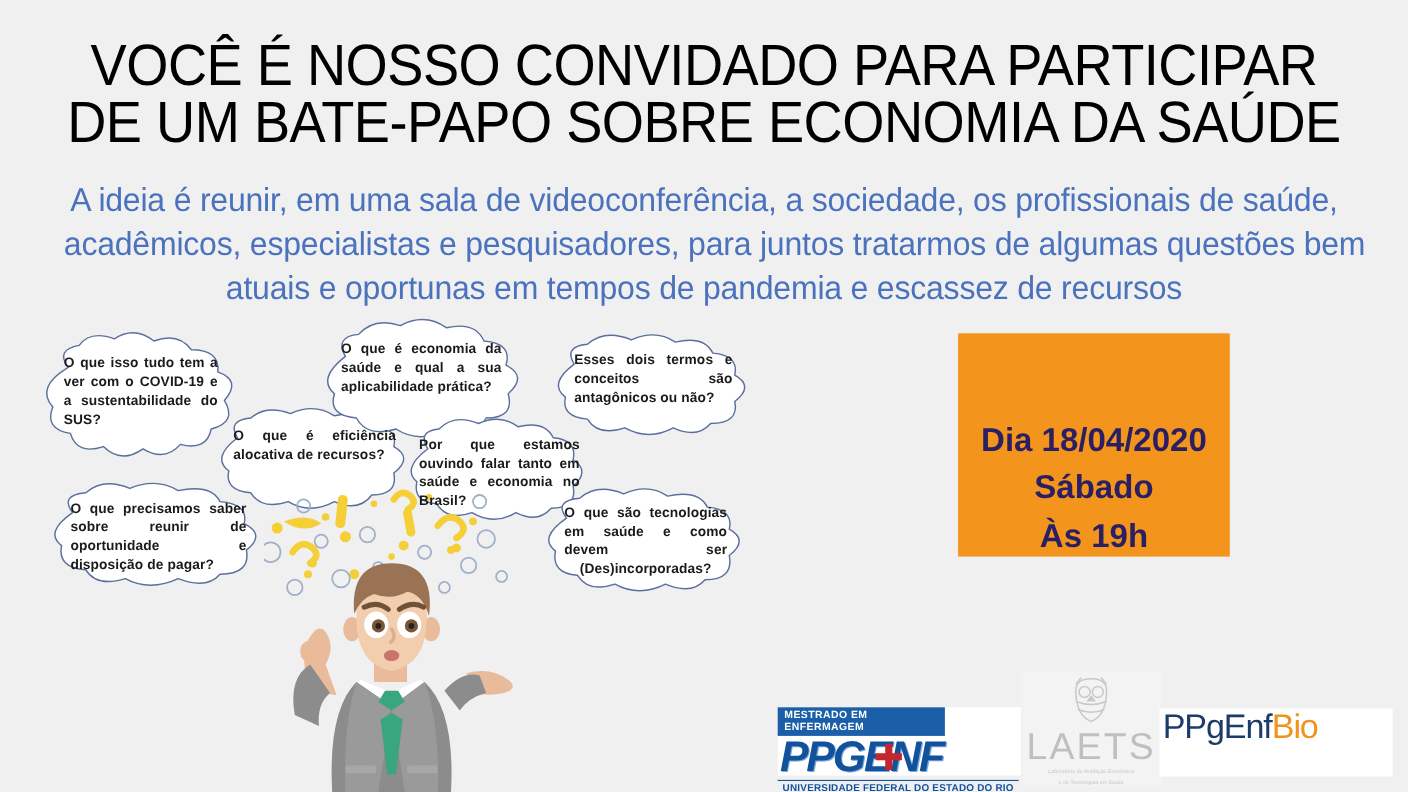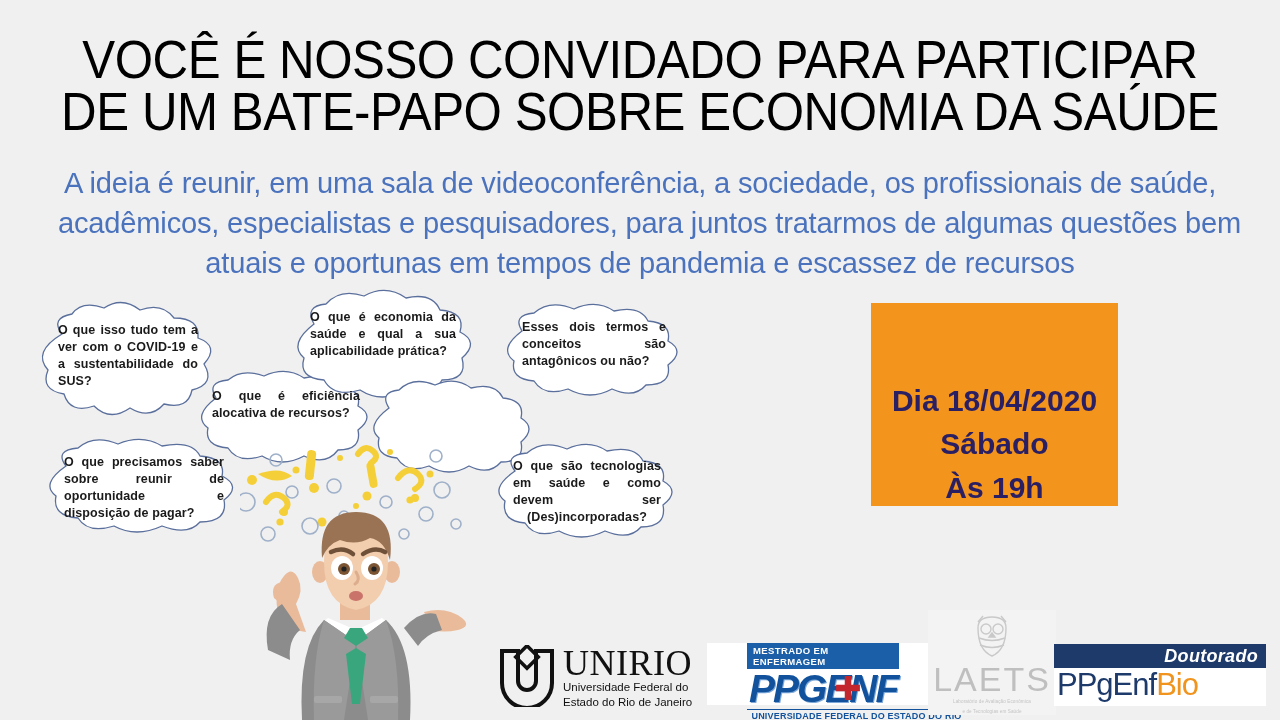--- a/index.html
+++ b/index.html
@@ -147,21 +147,21 @@
     letter-spacing: 0.5px;
   }
   #logo-unirio .u-sub {
     font-size: 11.5px;
     color: #111;
     line-height: 1.18;
     margin-top: 1px;
   }
 
   
-  #logo-ppgenf { left: 707px; top: 643px; width: 222px; height: 62px; background:#ffffff;padding-left:40px; }
+  #logo-ppgenf { left: 707px; top: 643px; width: 222px; height: 62px; background:#ffffff; }
   #logo-ppgenf .pp-top {
     background: #1a5fa8;
     color: #ffffff;
     font-size: 9.5px;
     font-weight: bold;
     letter-spacing: 0.4px;
     padding: 2px 4px 2px 6px;
     width: 152px;
     box-sizing: border-box;
   }
@@ -292,20 +292,21 @@
     </svg>
     <div class="bubble-text">Esses dois termos e conceitos são antagônicos ou não?</div>
   </div>
 
   <div class="bubble" id="b5">
     <svg viewBox="0 0 172 90" preserveAspectRatio="none">
       <path d="M24 26 Q14 10 34 8 Q48 -6 70 3 Q90 -6 106 6 Q130 0 138 16 Q160 18 156 36
                Q172 46 156 60 Q160 80 136 80 Q124 94 104 84 Q84 96 64 84 Q42 92 32 76
                Q10 74 14 56 Q0 44 24 26 Z" fill="#ffffff" stroke="#5a6f9c" stroke-width="1.3"></path>
     </svg>
+    <div class="bubble-text">Por que estamos ouvindo falar tanto em saúde e economia no Brasil?</div>
   </div>
 
   <div class="bubble" id="b6">
     <svg viewBox="0 0 210 92" preserveAspectRatio="none">
       <path d="M30 26 Q18 10 42 8 Q58 -6 82 4 Q106 -6 126 6 Q156 0 164 16 Q190 18 186 36
                Q206 46 188 60 Q192 82 164 82 Q152 96 126 86 Q100 98 78 86 Q52 94 42 78
                Q16 76 20 56 Q4 44 30 26 Z" fill="#ffffff" stroke="#5a6f9c" stroke-width="1.3"></path>
     </svg>
     <div class="bubble-text">O que precisamos saber sobre reunir de oportunidade e disposição de pagar?</div>
   </div>
@@ -411,33 +412,20 @@
 
     <ellipse cx="128" cy="96" rx="7" ry="5" fill="#c9736a"></ellipse>
   </svg>
 
   <div id="date-box">
     <div>Dia 18/04/2020</div>
     <div>Sábado</div>
     <div>Às 19h</div>
   </div>
 
-  <div class="logo" id="logo-unirio">
-    <div class="u-wrap">
-      <svg width="58" height="62" viewBox="0 0 58 62">
-        <path d="M4 6 h16 v30 a9 9 0 0 0 18 0 V6 h16 v32 a25 25 0 0 1 -50 0 z" fill="none" stroke="#111" stroke-width="4"></path>
-        <rect x="21" y="4" width="16" height="16" transform="rotate(45 29 12)" fill="none" stroke="#111" stroke-width="3.5"></rect>
-      </svg>
-      <div class="u-text">
-        <div class="u-name">UNIRIO</div>
-        <div class="u-sub">Universidade Federal do</div>
-        <div class="u-sub">Estado do Rio de Janeiro</div>
-      </div>
-    </div>
-  </div>
 
   <div class="logo" id="logo-ppgenf">
     <div class="pp-top">MESTRADO EM ENFERMAGEM</div>
     <div class="pp-mid">
       <span>PPGENF</span>
       <svg class="pp-cross" viewBox="0 0 24 24">
         <path d="M9 1 h6 v8 h8 v6 h-8 v8 h-6 v-8 h-8 v-6 h8 z" fill="#c4262e"></path>
       </svg>
     </div>
     <div class="pp-bot">UNIVERSIDADE FEDERAL DO ESTADO DO RIO DE JANEIRO</div>
@@ -454,21 +442,18 @@
         <path d="M8 31 q12 5 24 0"></path>
         <path d="M6 8 l5 -6 M34 8 l-5 -6"></path>
       </g>
     </svg>
     <div class="la-word">LAETS</div>
     <div class="la-sub">Laboratório de Avaliação Econômica</div>
     <div class="la-sub">e de Tecnologias em Saúde</div>
   </div>
 
   <div class="logo" id="logo-bio">
-    <div class="bio-top">
-      <span>Doutorado</span>
-    </div>
     <div class="bio-mid">
       <span class="nav">PPgEnf</span><span class="org">Bio</span>
     </div>
   </div>
 
 </div>
 
 </body></html>

